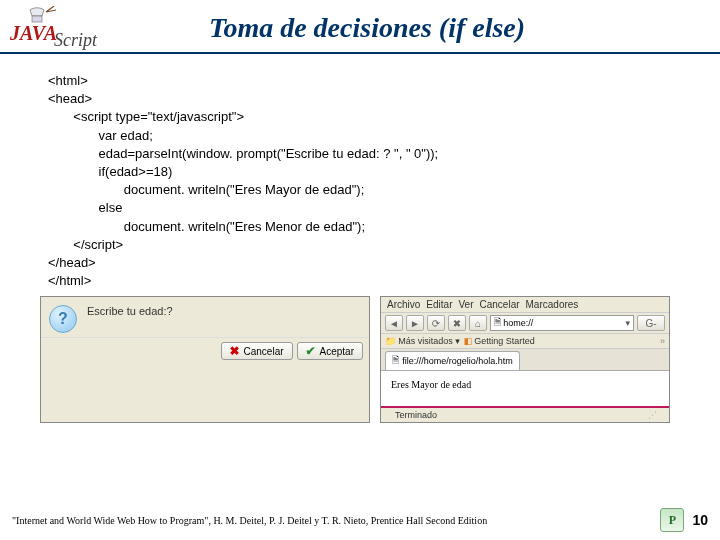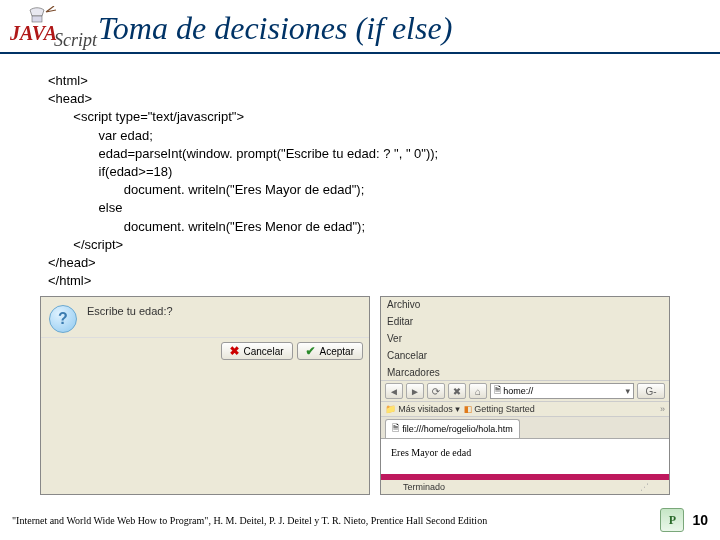--- a/index.html
+++ b/index.html
@@ -20,24 +20,24 @@
   }
   .logo {
     width: 90px;
     height: 44px;
     display: flex;
     align-items: center;
   }
   .logo-svg { width: 90px; height: 44px; }
   .title {
     flex: 1;
-    text-align: left;
+    text-align: center;
     font-style: italic;
-    font-weight: normal;
-    font-size: 32px;
+    font-weight: bold;
+    font-size: 28px;
     color: #003366;
     font-family: "Times New Roman", serif;
     padding-right: 60px;
   }
   .content {
     padding: 18px 48px 0 48px;
     font-family: Arial, sans-serif;
     font-size: 13px;
     color: #000;
     line-height: 1.4;
@@ -110,21 +110,20 @@
     background: #ece9d8;
     font-size: 10px;
     font-family: Arial, sans-serif;
   }
   .browser-menu {
     display: flex;
     gap: 6px;
     padding: 2px 6px;
     border-bottom: 1px solid #ccc;
     color: #333;
-    flex-direction: column;
   }
   .browser-menu span { text-decoration: underline; text-decoration-color: transparent; }
   .browser-toolbar {
     display: flex;
     align-items: center;
     gap: 3px;
     padding: 2px 4px;
     border-bottom: 1px solid #ccc;
   }
   .nav-btn {
@@ -175,22 +174,22 @@
   .page-area {
     background: #fff;
     border-top: 1px solid #aaa;
     height: 36px;
     padding: 8px 10px;
     font-size: 10px;
     font-family: "Times New Roman", serif;
     color: #000;
   }
   .statusbar {
-    border-top: 6px solid #be185d;
-    padding: 2px 22px;
+    border-top: 2px solid #be185d;
+    padding: 2px 14px;
     font-size: 9px;
     color: #333;
     display:flex;
     justify-content:space-between;
   }
   .status-grip { color:#aaa; letter-spacing:-2px; }
 
   .footer {
     position: absolute;
     bottom: 8px;

